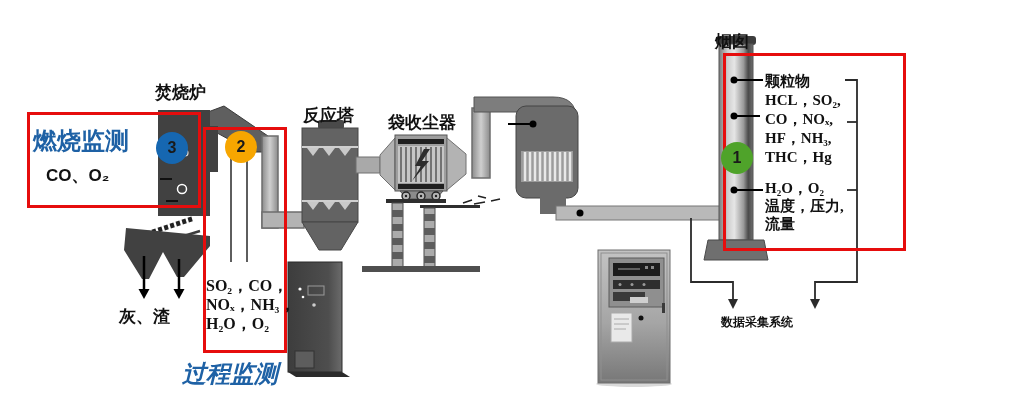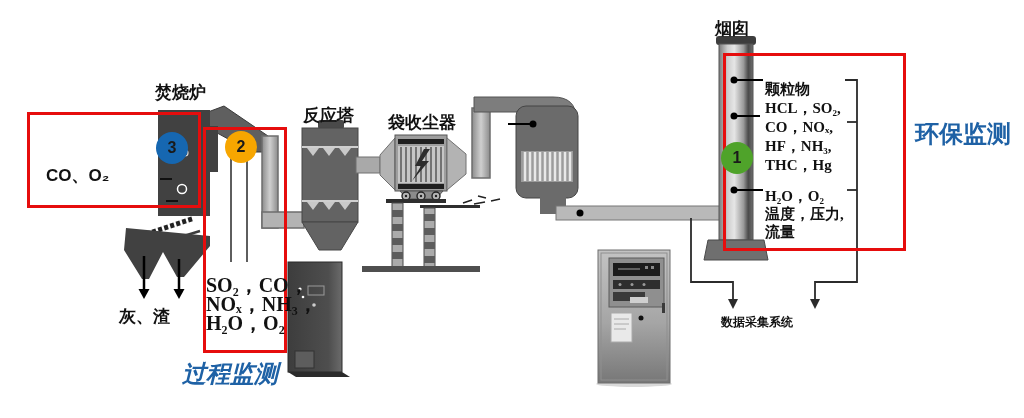--- a/index.html
+++ b/index.html
@@ -10,22 +10,22 @@
   .eqlabel{position:absolute;z-index:4;color:#111;font-weight:bold;font-size:17px;white-space:nowrap;}
   .bluetitle{position:absolute;z-index:4;color:#1e61a5;font-weight:800;font-size:24px;white-space:nowrap;
              font-family:"Liberation Sans","DejaVu Sans",sans-serif;}
   .badge{position:absolute;z-index:5;width:32px;height:32px;border-radius:50%;
          display:flex;align-items:center;justify-content:center;
          font-family:"Liberation Sans","DejaVu Sans",sans-serif;
          font-size:16px;font-weight:bold;color:#1a1a1a;}
   .badge-blue{background:#1667b1;}
   .badge-orange{background:#f7a600;}
   .badge-green{background:#4fa32a;}
-  .chemblock{position:absolute;z-index:4;color:#111;font-weight:bold;font-size:20px;line-height:19px;white-space:nowrap;}
-  .envblock{font-size:15px;line-height:19px;margin-top:8px;}
+  .chemblock{position:absolute;z-index:4;color:#111;font-weight:bold;font-size:16px;line-height:19px;white-space:nowrap;}
+  .envblock{font-size:15px;line-height:19px;}
   .params{position:absolute;z-index:4;color:#111;font-weight:700;font-size:17px;white-space:nowrap;
           font-family:"Liberation Sans","DejaVu Sans",sans-serif;}
 </style>
 </head>
 <body>
 
 <div class="stage">
 
   <svg class="machinery" width="1024" height="418" viewBox="0 0 1024 418">
     <defs>
@@ -258,24 +258,25 @@
   <div class="badge badge-orange" style="left:225px;top:131px;">
     <span>2</span>
   </div>
   <div class="badge badge-green" style="left:721px;top:142px;">
     <span>1</span>
   </div>
 
   <div class="eqlabel" style="left:155px;top:81px;text-align:right;">焚烧炉</div>
   <div class="eqlabel" style="left:303px;top:104px;">反应塔</div>
   <div class="eqlabel" style="left:388px;top:111px;">袋收尘器</div>
-  <div class="eqlabel" style="left:715px;top:17px;">烟囱</div>
+  <div class="eqlabel" style="left:715px;top:30px;">烟囱</div>
   <div class="eqlabel" style="left:119px;top:305px;">灰、渣</div>
   <div class="eqlabel" style="left:721px;top:314px;font-size:12px;">数据采集系统</div>
 
+  <div class="bluetitle" style="left:33px;top:125px;">燃烧监测</div>
   <div class="params" style="left:46px;top:164px;">CO、O₂</div>
 
   <div class="chemblock" style="left:206px;top:276px;">
     <div>SO₂，CO，</div>
     <div>NOₓ，NH₃，</div>
     <div>H₂O，O₂</div>
   </div>
   <div class="bluetitle" style="left:182px;top:358px;font-style:italic;">过程监测</div>
 
   <div class="chemblock envblock" style="left:765px;top:72px;">
@@ -283,15 +284,14 @@
     <div>HCL，SO₂,</div>
     <div>CO，NOₓ,</div>
     <div>HF，NH₃,</div>
     <div>THC，Hg</div>
   </div>
   <div class="chemblock envblock" style="left:765px;top:179px;line-height:18px;">
     <div>H₂O，O₂</div>
     <div>温度，压力,</div>
     <div>流量</div>
   </div>
-  <div class="bluetitle" style="left:915px;top:118px;">环保监测</div>
 
 </div>
 
 </body></html>

